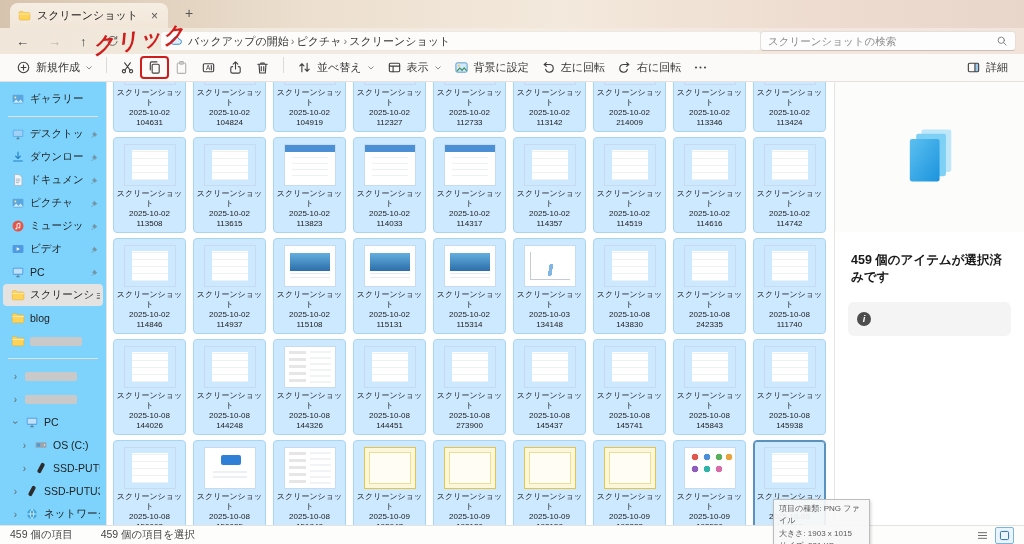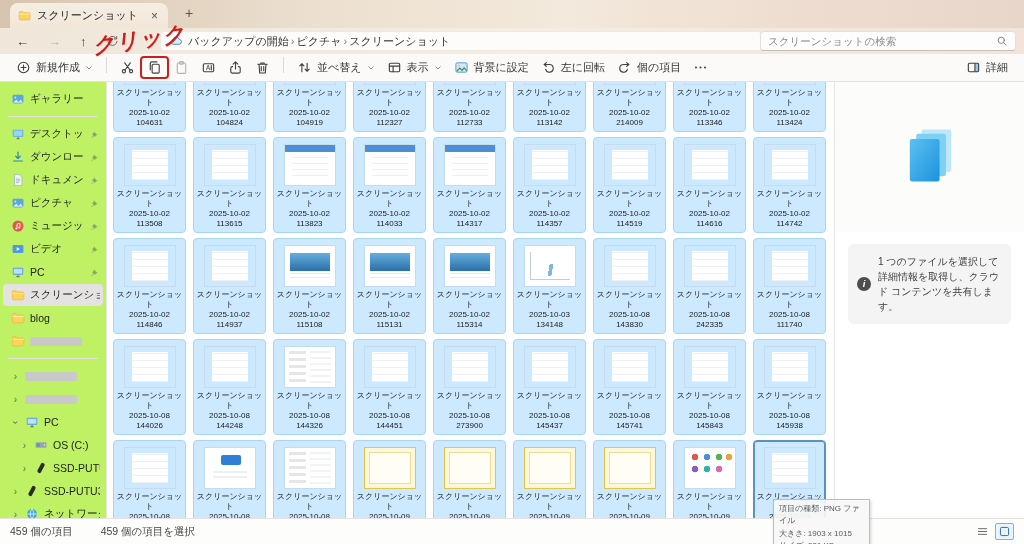--- a/index.html
+++ b/index.html
@@ -44,21 +44,21 @@
   .tbtn.disabled { opacity:.38; }
   .tbtn.highlighted { outline:2.5px solid #cf1d1c; outline-offset:-1px; border-radius:3px; }
   .tdiv { width:1px; height:16px; background:#dcd9d6; margin:0 7px; }
   .tb-spacer { flex:1; }
 
   
   .annot { position:absolute; left:92px; top:25px; z-index:60; font-size:22px; font-weight:bold; font-style:italic;
     color:#cf1d1c; transform:rotate(-8deg); letter-spacing:1px; pointer-events:none; }
 
   
-  .sidebar { position:absolute; left:0; top:82px; width:107px; height:443px; background:#bef264; border-right:1px solid #e7e4e1;
+  .sidebar { position:absolute; left:0; top:82px; width:107px; height:443px; background:#7dd3fc; border-right:1px solid #e7e4e1;
     padding-top:5px; overflow:hidden; }
   .srow { display:flex; align-items:center; height:22px; margin:1px 3px; padding:0 3px 0 8px; gap:5px; border-radius:4px; font-size:10.5px; color:#222; }
   .srow.selected { background:#e5e3e1; }
   .srow .chev { width:9px; flex:none; color:#666; font-size:10px; text-align:center; }
   .srow .chev.exp { transform:rotate(90deg); }
   .srow .sic { flex:none; } .srow .sic svg { width:14px; height:14px; }
   .srow .lbl { white-space:nowrap; overflow:hidden; flex:1; }
   .srow .redbar { width:52px; height:9px; background:#c9c9c9; border-radius:2px; }
   .srow .pin { flex:none; margin-left:auto; } .srow .pin svg { width:11px; height:11px; opacity:.6; }
   .sdiv { height:1px; background:#e3e0dd; margin:6px 8px; }
@@ -102,21 +102,21 @@
   
   .rightpane { position:absolute; left:834px; top:82px; width:190px; height:443px; background:#fff; border-left:1px solid #e7e4e1; }
   .rp-hero { height:150px; background:#fcfcfb; display:flex; align-items:center; justify-content:center; }
   .rp-hero svg { width:68px; height:68px; }
   .rp-title { padding:20px 16px 4px; font-size:12.5px; font-weight:bold; color:#191919; line-height:1.35; }
   .rp-info { margin:12px 13px; background:#f4f4f4; border-radius:6px; padding:10px 9px; display:flex; gap:7px; font-size:10px; color:#3c3c3c; line-height:1.5; }
   .rp-info .iico { flex:none; align-self:center; width:14px; height:14px; border-radius:50%; background:#4d4d4d; color:#fff;
     font-size:9.5px; font-weight:bold; display:flex; align-items:center; justify-content:center; font-style:italic; }
 
   
-  .status { position:absolute; left:0; bottom:0; width:1024px; height:26px; background:#fdfdfc; border-top:1px solid #e5e2df;
+  .status { position:absolute; left:0; bottom:0; width:1024px; height:19px; background:#fdfdfc; border-top:1px solid #e5e2df;
     display:flex; align-items:center; padding:0 10px; gap:28px; font-size:10.5px; color:#444; }
   .status .vicons { margin-left:auto; display:flex; align-items:center; gap:6px; }
   .status .vicons svg { width:13px; height:13px; }
   .status .vsel { border:1px solid #7db4dc; background:#eaf4fc; border-radius:2px; padding:1px 2px; display:flex; }
 
   
   .tooltip { position:absolute; left:773px; top:499px; width:97px; z-index:70; background:rgba(247,247,247,.92);
     border:1px solid #bdbdbd; box-shadow:1px 2px 3px rgba(0,0,0,.18); padding:3px 5px; font-size:8px; color:#5a5a5a; line-height:1.55; }
 </style>
 </head>
@@ -288,21 +288,21 @@
         </span>
         <span class="lbl">左に回転</span>
       </div>
       <div class="tbtn">
         <span class="ic">
           <svg viewBox="0 0 16 16" fill="none" stroke="#404040" stroke-width="1.2" stroke-linecap="round" stroke-linejoin="round">
             <path d="M10.3 2.8l2.2 2-2.2 2"></path>
             <path d="M12.5 4.8H7a4.1 4.1 0 1 0 4 5.2"></path>
           </svg>
         </span>
-        <span class="lbl">個の項目</span>
+        <span class="lbl">右に回転</span>
       </div>
       <div class="tbtn">
         <span class="ic">
           <svg viewBox="0 0 16 16" fill="#444">
             <circle cx="3.2" cy="8" r="1.1"></circle>
             <circle cx="8" cy="8" r="1.1"></circle>
             <circle cx="12.8" cy="8" r="1.1"></circle>
           </svg>
         </span>
       </div>
@@ -902,23 +902,23 @@
         <linearGradient id="pgrad" x1="0" y1="0" x2="1" y2="1">
           <stop offset="0" stop-color="#5cc0f1"></stop>
             <stop offset="1" stop-color="#1b93dd"></stop>
         </linearGradient>
       </defs>
       <rect x="24" y="6" width="28" height="40" rx="2" fill="#bfe7fa"></rect>
       <rect x="19" y="10" width="28" height="40" rx="2" fill="#7fd0f5"></rect>
       <rect x="13" y="15" width="28" height="40" rx="2" fill="url(#pgrad)"></rect>
     </svg>
   </div>
+  <div class="rp-title">459 個のアイテムが選択済みです</div>
   <div class="rp-info">
     <span class="iico">i</span>
-    <span>1 つのファイルを選択して詳細情報を取得し、クラウド コンテンツを共有します。</span>
   </div>
 </div>
 
 <div class="tooltip" id="tooltip">
     <div>項目の種類: PNG ファイル</div>
     <div>大きさ: 1903 x 1015</div>
     <div>サイズ: 321 KB</div>
   </div>
 
 <div class="status">

